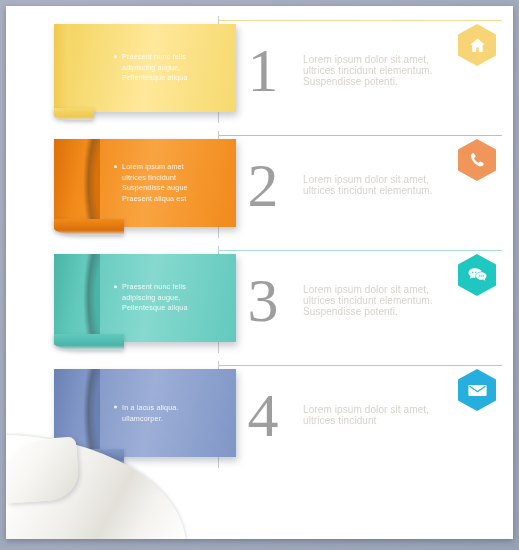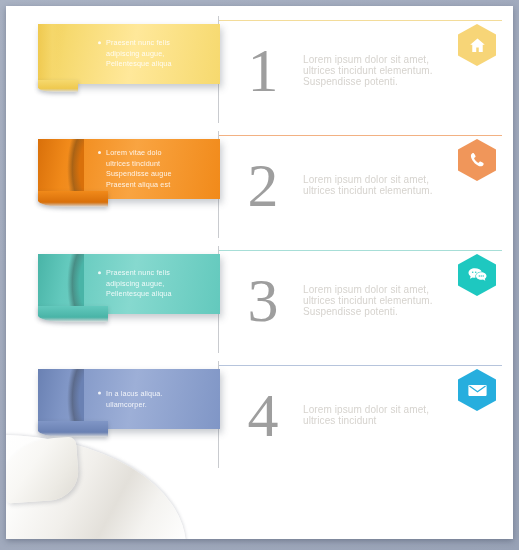--- a/index.html
+++ b/index.html
@@ -92,24 +92,24 @@
     left: 212px;
     top: 4px;
     width: 1px;
     height: 107px;
     background: #c9cbcf;
   }
 
   
   .panel {
     position: absolute;
-    left: 32px;
+    left: 48px;
     top: 12px;
     width: 182px;
-    height: 60px;
+    height: 88px;
   }
   .panel-body {
     position: absolute;
     inset: 0;
     box-shadow: 2px 4px 7px rgba(70,78,96,0.30);
   }
   .panel-left-fold {
     position: absolute;
     left: 0;
     top: 0;
@@ -239,21 +239,21 @@
 
   <div class="row row-2">
     <div class="row-rule" style="background: rgb(242, 177, 131);"></div>
     <div class="row-divider" style="background: rgb(201, 203, 207);"></div>
     <div class="panel">
       <div class="panel-body" style="background: linear-gradient(100deg, rgb(217, 112, 10) 0%, rgb(241, 138, 26) 16%, rgb(249, 164, 65) 52%, rgb(241, 138, 26) 100%);"></div>
       <div class="panel-left-fold" style="width: 46px; background: radial-gradient(70% 120% at 118% 50%, rgb(217, 112, 10) 0%, rgb(217, 112, 10) 40%, rgba(0, 0, 0, 0.3) 62%, rgba(0, 0, 0, 0) 78%); border-radius: 0px 0px 0px 60%;"></div>
       <div class="panel-bottom-fold" style="background: linear-gradient(rgb(241, 138, 26) 0%, rgb(217, 112, 10) 70%, rgba(0, 0, 0, 0.1) 100%); border-radius: 0px 0px 0px 40%; box-shadow: rgba(70, 78, 96, 0.3) 0px 2px 4px;"></div>
       <div class="panel-text">
         <span class="bullet"></span>
-        <span class="panel-text-line">Lorem vitae dolo</span>
+        <span class="panel-text-line">Lorem ipsum amet</span>
         <span class="panel-text-line">ultrices  tincidunt</span>
         <span class="panel-text-line">Suspendisse augue</span>
         <span class="panel-text-line">Praesent aliqua est</span>
       </div>
     </div>
     <div class="numeral" style="color: rgb(158, 158, 158);">2</div>
     <div class="desc">
       <span class="desc-line" style="color: rgb(214, 211, 206);">Lorem ipsum dolor sit amet,</span>
       <span class="desc-line" style="color: rgb(214, 211, 206);">ultrices tincidunt elementum.</span>
     </div>

